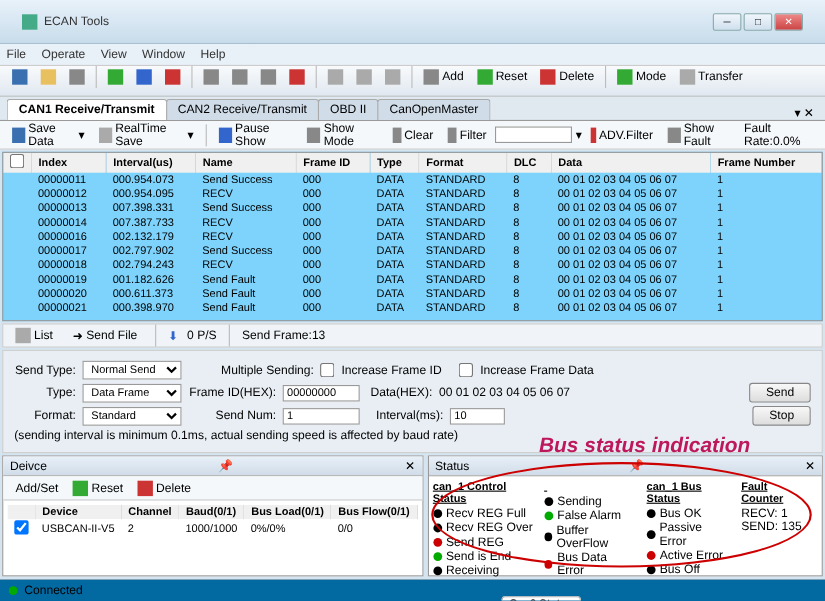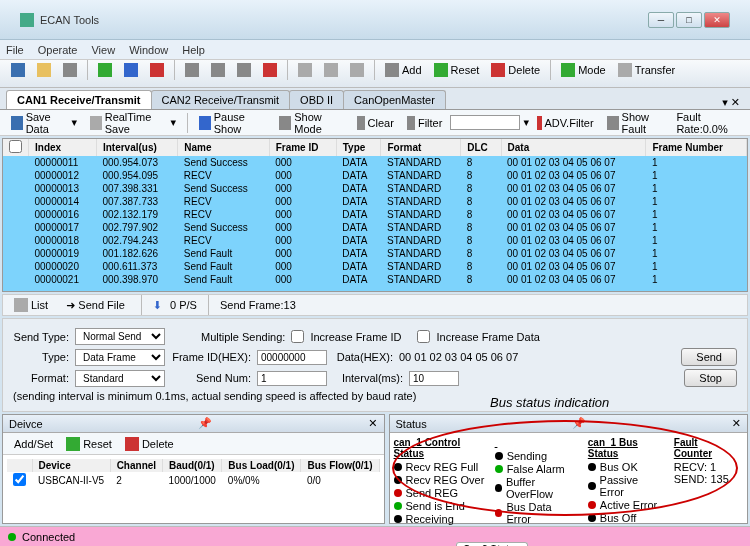--- a/index.html
+++ b/index.html
@@ -34,35 +34,35 @@
 .grid{background:#7dd3fc;height:154px;overflow:auto;border:1px solid #999;margin:2px}
 table{border-collapse:collapse;width:100%}
 th,td{text-align:left;padding:1px 6px;font-size:10px;white-space:nowrap}
 th{background:#f0f0f0;border-right:1px solid #ddd;position:sticky;top:0}
 .bottombar{background:#f0f4f8;height:22px;display:flex;align-items:center;padding:0 6px;gap:8px;border:1px solid #ccc;margin:2px}
 .sendpanel{background:#e8eef4;padding:6px 10px;border:1px solid #ccc;margin:2px;font-size:10px}
 .sendrow{display:flex;align-items:center;gap:6px;margin:3px 0}
 .sendrow label{min-width:56px;text-align:right}
 select,input[type=text]{border:1px solid #999;padding:1px 3px;font-size:10px;background:#fff}
 .btn{background:linear-gradient(#f8f8f8,#ddd);border:1px solid #888;border-radius:3px;padding:2px 14px;cursor:pointer}
-.annot{position:absolute;color:#000000;font-weight:normal;font-style:italic;font-size:13px}
+.annot{position:absolute;color:#be185d;font-weight:bold;font-style:italic;font-size:19px}
 .ellipse{position:absolute;border:2px solid #c00;border-radius:50%;pointer-events:none}
 .panelrow{display:flex;gap:4px;margin:0 2px}
 .panel{flex:1;border:1px solid #999;background:#fff}
 .panelhdr{background:linear-gradient(#e8f0f8,#d0dce8);padding:2px 6px;display:flex;align-items:center;border-bottom:1px solid #aaa}
 .panelhdr .x{margin-left:auto;cursor:pointer}
 .panelbody{padding:4px;font-size:10px}
 .statcol{display:inline-block;vertical-align:top;margin-right:10px}
 .statcol h4{font-size:10px;text-decoration:underline;margin-bottom:2px}
 .statitem{display:flex;align-items:center;gap:4px;margin:1px 0}
 .dot{width:8px;height:8px;border-radius:50%;display:inline-block}
 .dot.b{background:#000}
 .dot.g{background:#0a0}
 .dot.r{background:#c00}
-.footer{background:#f9a8d4;height:20px;display:flex;align-items:center;padding:0 8px;gap:6px;border-top:1px solid #bbb;position:absolute;bottom:0;left:0;right:0}
+.footer{background:#0369a1;height:20px;display:flex;align-items:center;padding:0 8px;gap:6px;border-top:1px solid #bbb;position:absolute;bottom:0;left:0;right:0}
 </style>
 </head>
 <body>
 
 <div class="titlebar">
   <div class="icon"></div>
   <div class="title">ECAN Tools</div>
   <div class="winbtns">
     <div class="winbtn">─</div>
     <div class="winbtn">□</div>

